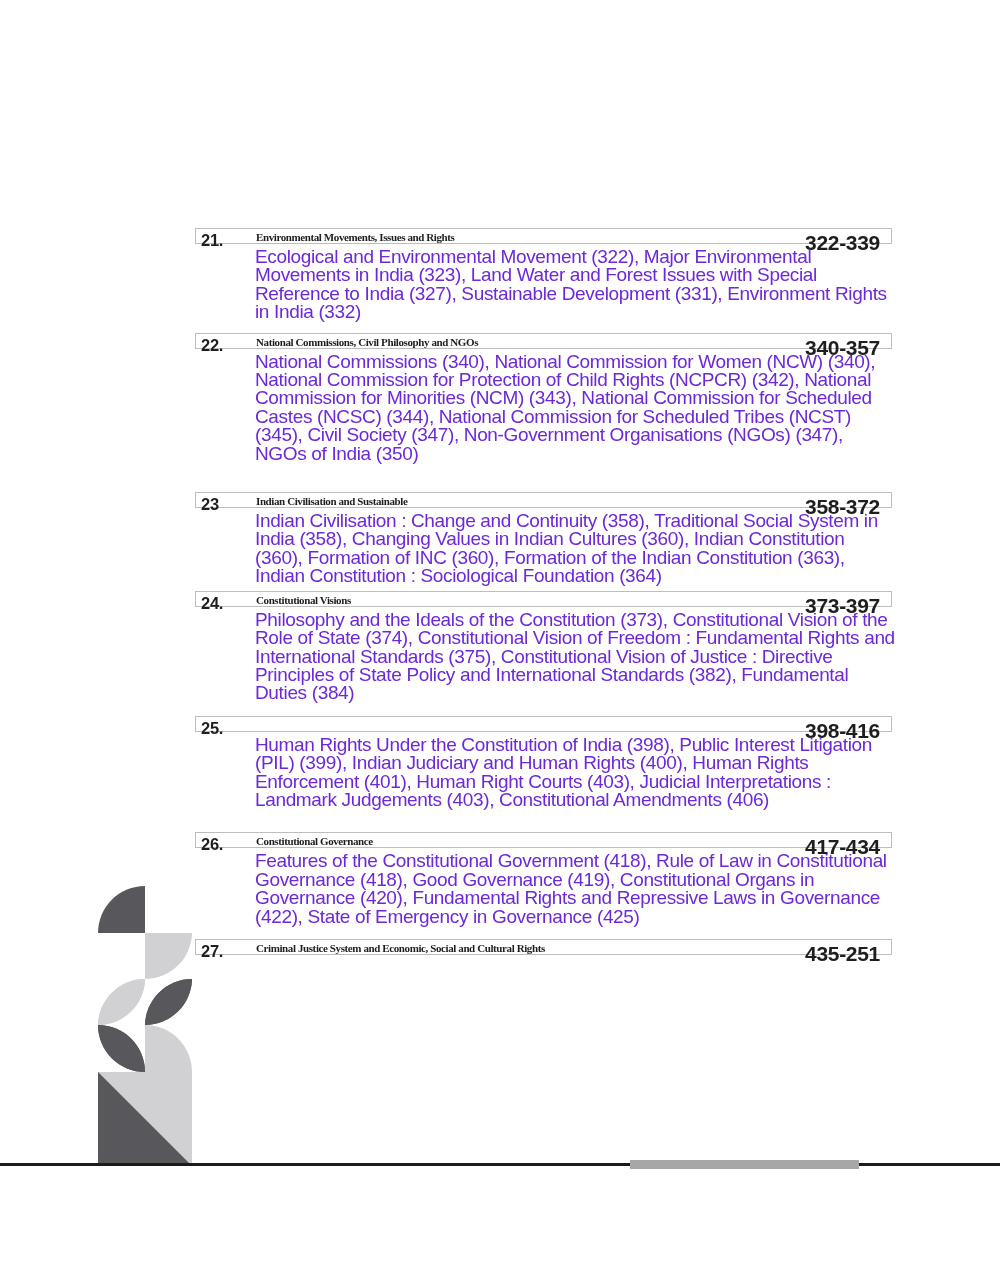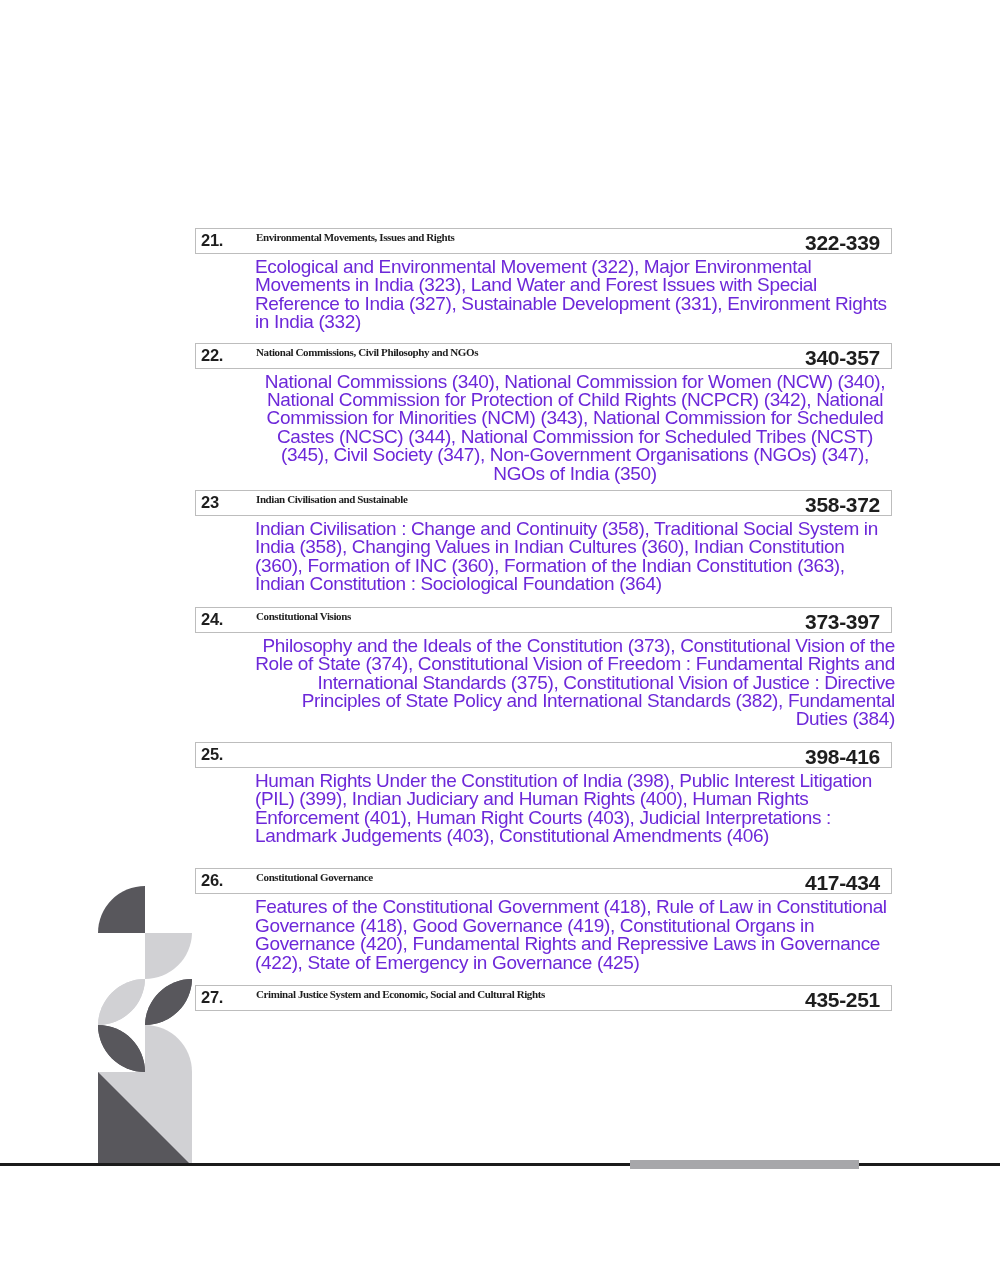--- a/index.html
+++ b/index.html
@@ -20,21 +20,21 @@
       left: 195px;
       top: 228px;
       width: 697px;
     }
     .entry {
       margin: 0 0 10px 0;
     }
     .entry-header {
       box-sizing: border-box;
       width: 697px;
-      height: 26px;
+      height: 16px;
       border: 1px solid #bdbdbd;
       display: flex;
       align-items: center;
       position: relative;
       background: #ffffff;
     }
     .entry-number {
       position: absolute;
       left: 5px;
       top: 2px;
@@ -103,39 +103,39 @@
 
   <div class="entry" style="margin-bottom:11px;">
     <div class="entry-header">
       <span class="entry-number">21.</span>
       <span class="entry-title">Environmental Movements, Issues and Rights</span>
       <span class="entry-pages">322-339</span>
     </div>
     <div class="entry-desc">Ecological and Environmental Movement (322), Major Environmental Movements in India (323), Land Water and Forest Issues with Special Reference to India (327), Sustainable Development (331), Environment Rights in India (332)</div>
   </div>
 
-  <div class="entry" style="margin-bottom:7px;text-align:center;">
+  <div class="entry" style="margin-bottom:29px;">
     <div class="entry-header">
       <span class="entry-number">22.</span>
       <span class="entry-title">National Commissions, Civil Philosophy and NGOs</span>
       <span class="entry-pages">340-357</span>
     </div>
     <div class="entry-desc">National Commissions (340), National Commission for Women (NCW) (340), National Commission for Protection of Child Rights (NCPCR) (342), National Commission for Minorities (NCM) (343), National Commission for Scheduled Castes (NCSC) (344), National Commission for Scheduled Tribes (NCST) (345), Civil Society (347), Non-Government Organisations (NGOs) (347), NGOs of India (350)</div>
   </div>
 
-  <div class="entry" style="margin-bottom:13px;">
+  <div class="entry" style="margin-bottom:5px;">
     <div class="entry-header">
       <span class="entry-number">23</span>
       <span class="entry-title">Indian Civilisation and Sustainable</span>
       <span class="entry-pages">358-372</span>
     </div>
     <div class="entry-desc">Indian Civilisation : Change and Continuity (358), Traditional Social System in India (358), Changing Values in Indian Cultures (360), Indian Constitution (360), Formation of INC (360), Formation of the Indian Constitution (363), Indian Constitution : Sociological Foundation (364)</div>
   </div>
 
-  <div class="entry" style="margin-bottom:13px;text-align:right;">
+  <div class="entry" style="margin-bottom:13px;">
     <div class="entry-header">
       <span class="entry-number">24.</span>
       <span class="entry-title">Constitutional Visions</span>
       <span class="entry-pages">373-397</span>
     </div>
     <div class="entry-desc">Philosophy and the Ideals of the Constitution (373), Constitutional Vision of the Role of State (374), Constitutional Vision of Freedom : Fundamental Rights and International Standards (375), Constitutional Vision of Justice : Directive Principles of State Policy and International Standards (382), Fundamental Duties (384)</div>
   </div>
 
   <div class="entry" style="margin-bottom:23px;">
     <div class="entry-header">

